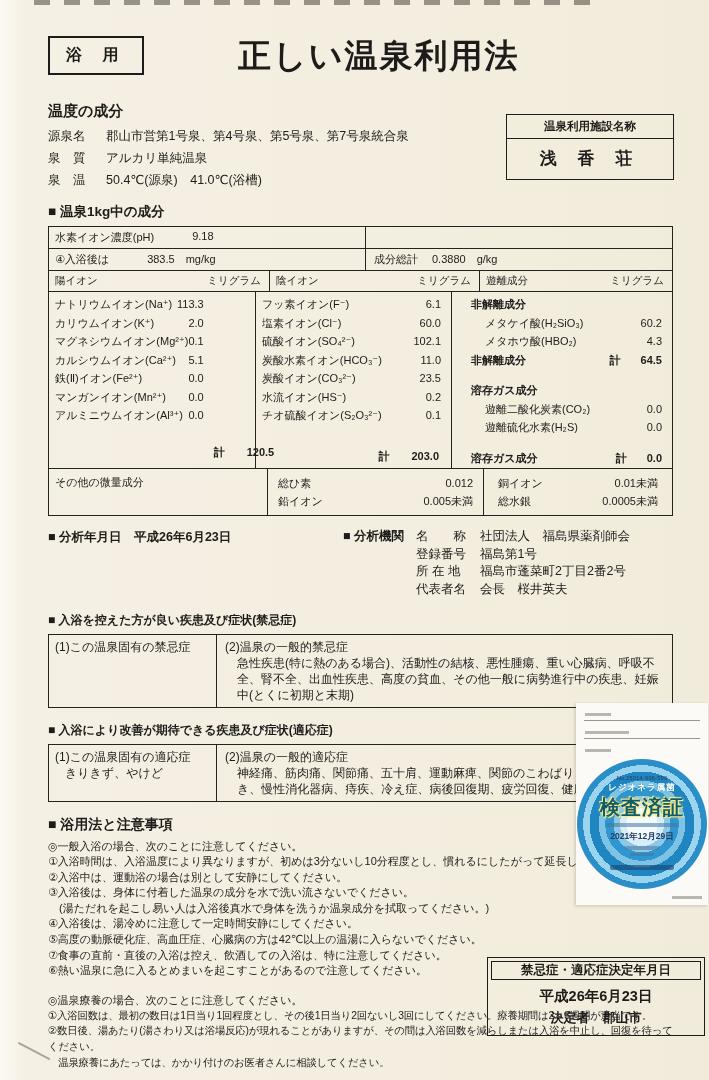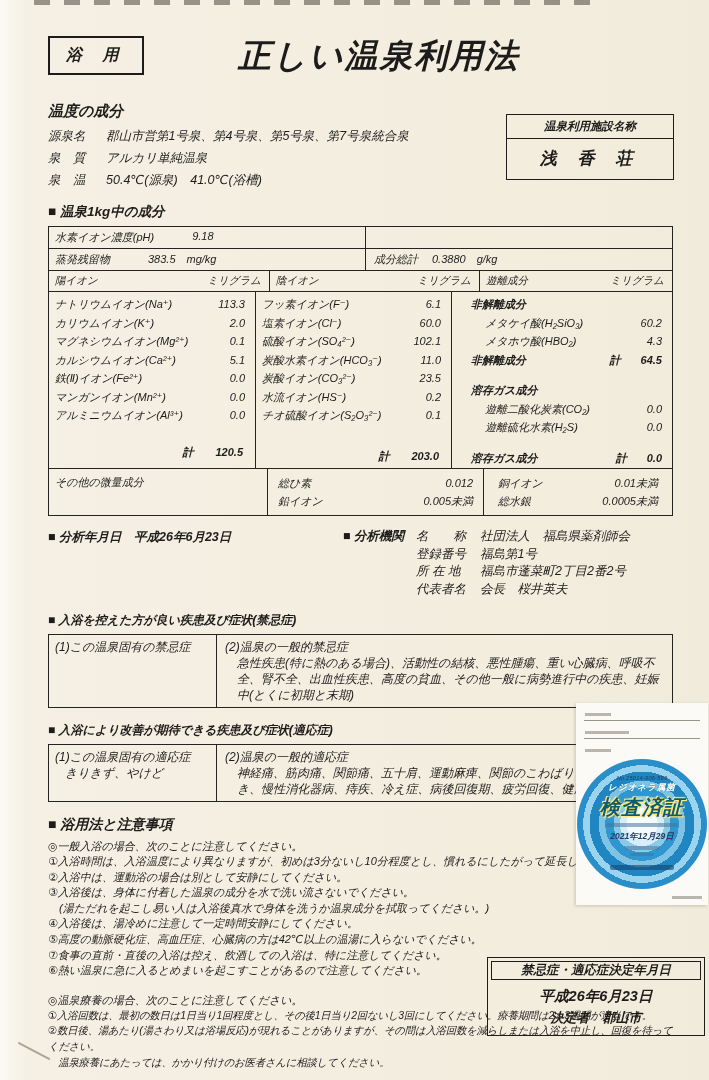--- a/index.html
+++ b/index.html
@@ -1,21 +1,20 @@
 <!DOCTYPE html>
 <html><head>
 <meta charset="utf-8">
 <style>
   html,body{margin:0;padding:0;}
   .page{
     position:relative;width:709px;height:1080px;overflow:hidden;
     background:linear-gradient(90deg,#fcfaf4 0px,#f5f0e4 26px,#f3edde 520px,#f1ebdb 709px);
     font-family:"Liberation Sans","DejaVu Sans",sans-serif;
     color:#1d1c1a;
-    font-style:italic;
   }
   .top-cut{position:absolute;top:0;left:34px;width:560px;height:5px;opacity:.5;
     background:repeating-linear-gradient(90deg,#3b352b 0 16px,transparent 16px 30px);}
   .pen-mark{position:absolute;left:16px;top:1050px;width:36px;height:2px;background:#8b8477;
     transform:rotate(28deg);border-radius:2px;opacity:.7;}
   .content{position:absolute;left:48px;top:34px;width:625px;}
 
   
   .hdr{display:flex;align-items:flex-start;height:58px;}
   .bath-box{border:2px solid #1d1c1a;padding:7px 16px;font-size:16px;font-weight:bold;letter-spacing:8px;margin-top:2px;}
@@ -37,21 +36,21 @@
   .cell-l{width:302px;border-right:1.3px solid #24231f;display:flex;padding:3px 8px 3px 6px;}
   .cell-r{flex:1;display:flex;padding:3px 8px;}
   .cell-l .v{margin-left:38px;}
   .kv{display:flex;gap:14px;}
   .colhdr{display:flex;border-bottom:1.3px solid #24231f;font-size:10.5px;}
   .ch1{width:206px;border-right:1.3px solid #24231f;}
   .ch2{width:195px;border-right:1.3px solid #24231f;}
   .ch3{flex:1;}
   .chc{display:flex;justify-content:space-between;padding:3px 8px 3px 6px;}
   .tbody{display:flex;height:176px;border-bottom:1.3px solid #24231f;}
-  .bc1{width:206px;border-right:1.3px solid #24231f;display:flex;flex-direction:column;padding-top:3px;}
+  .bc1{width:206px;border-right:1.3px solid #24231f;display:flex;flex-direction:row;padding-top:3px;}
   .bc2{width:195px;border-right:1.3px solid #24231f;display:flex;flex-direction:column;padding-top:3px;}
   .bc3{flex:1;display:flex;flex-direction:column;padding-top:3px;margin-left:13px;}
   .ion-row{display:flex;justify-content:space-between;padding:0 10px 0 6px;line-height:18.5px;white-space:nowrap;}
   .tot-row{display:flex;justify-content:flex-end;gap:22px;padding-right:12px;line-height:20px;margin-top:auto;margin-bottom:6px;font-weight:bold;}
   .bc2 .tot-row{margin-bottom:2px;}
   .grp{padding:0 10px 0 6px;line-height:18.5px;font-weight:bold;white-space:nowrap;}
   .sub-row{display:flex;justify-content:space-between;padding:0 10px 0 20px;line-height:18.5px;white-space:nowrap;}
   .grp-tot{display:flex;padding:0 10px 0 6px;line-height:18.5px;font-weight:bold;white-space:nowrap;}
   .grp-tot .nm{flex:1;}
   .grp-tot .k{margin-right:20px;}
@@ -163,21 +162,21 @@
     <div class="ctable">
       <div class="hrow">
         <div class="cell-l">
           <span>水素イオン濃度(pH)</span>
           <span class="v">9.18</span>
         </div>
         <div class="cell-r"></div>
       </div>
       <div class="hrow">
         <div class="cell-l">
-          <span>蒸発残留物</span>
+          <span>④入浴後は</span>
           <span class="v">383.5　mg/kg</span>
         </div>
         <div class="cell-r">
           <span class="kv">
             <span>成分総計</span>
             <span>0.3880　g/kg</span>
           </span>
         </div>
       </div>
       <div class="colhdr">

